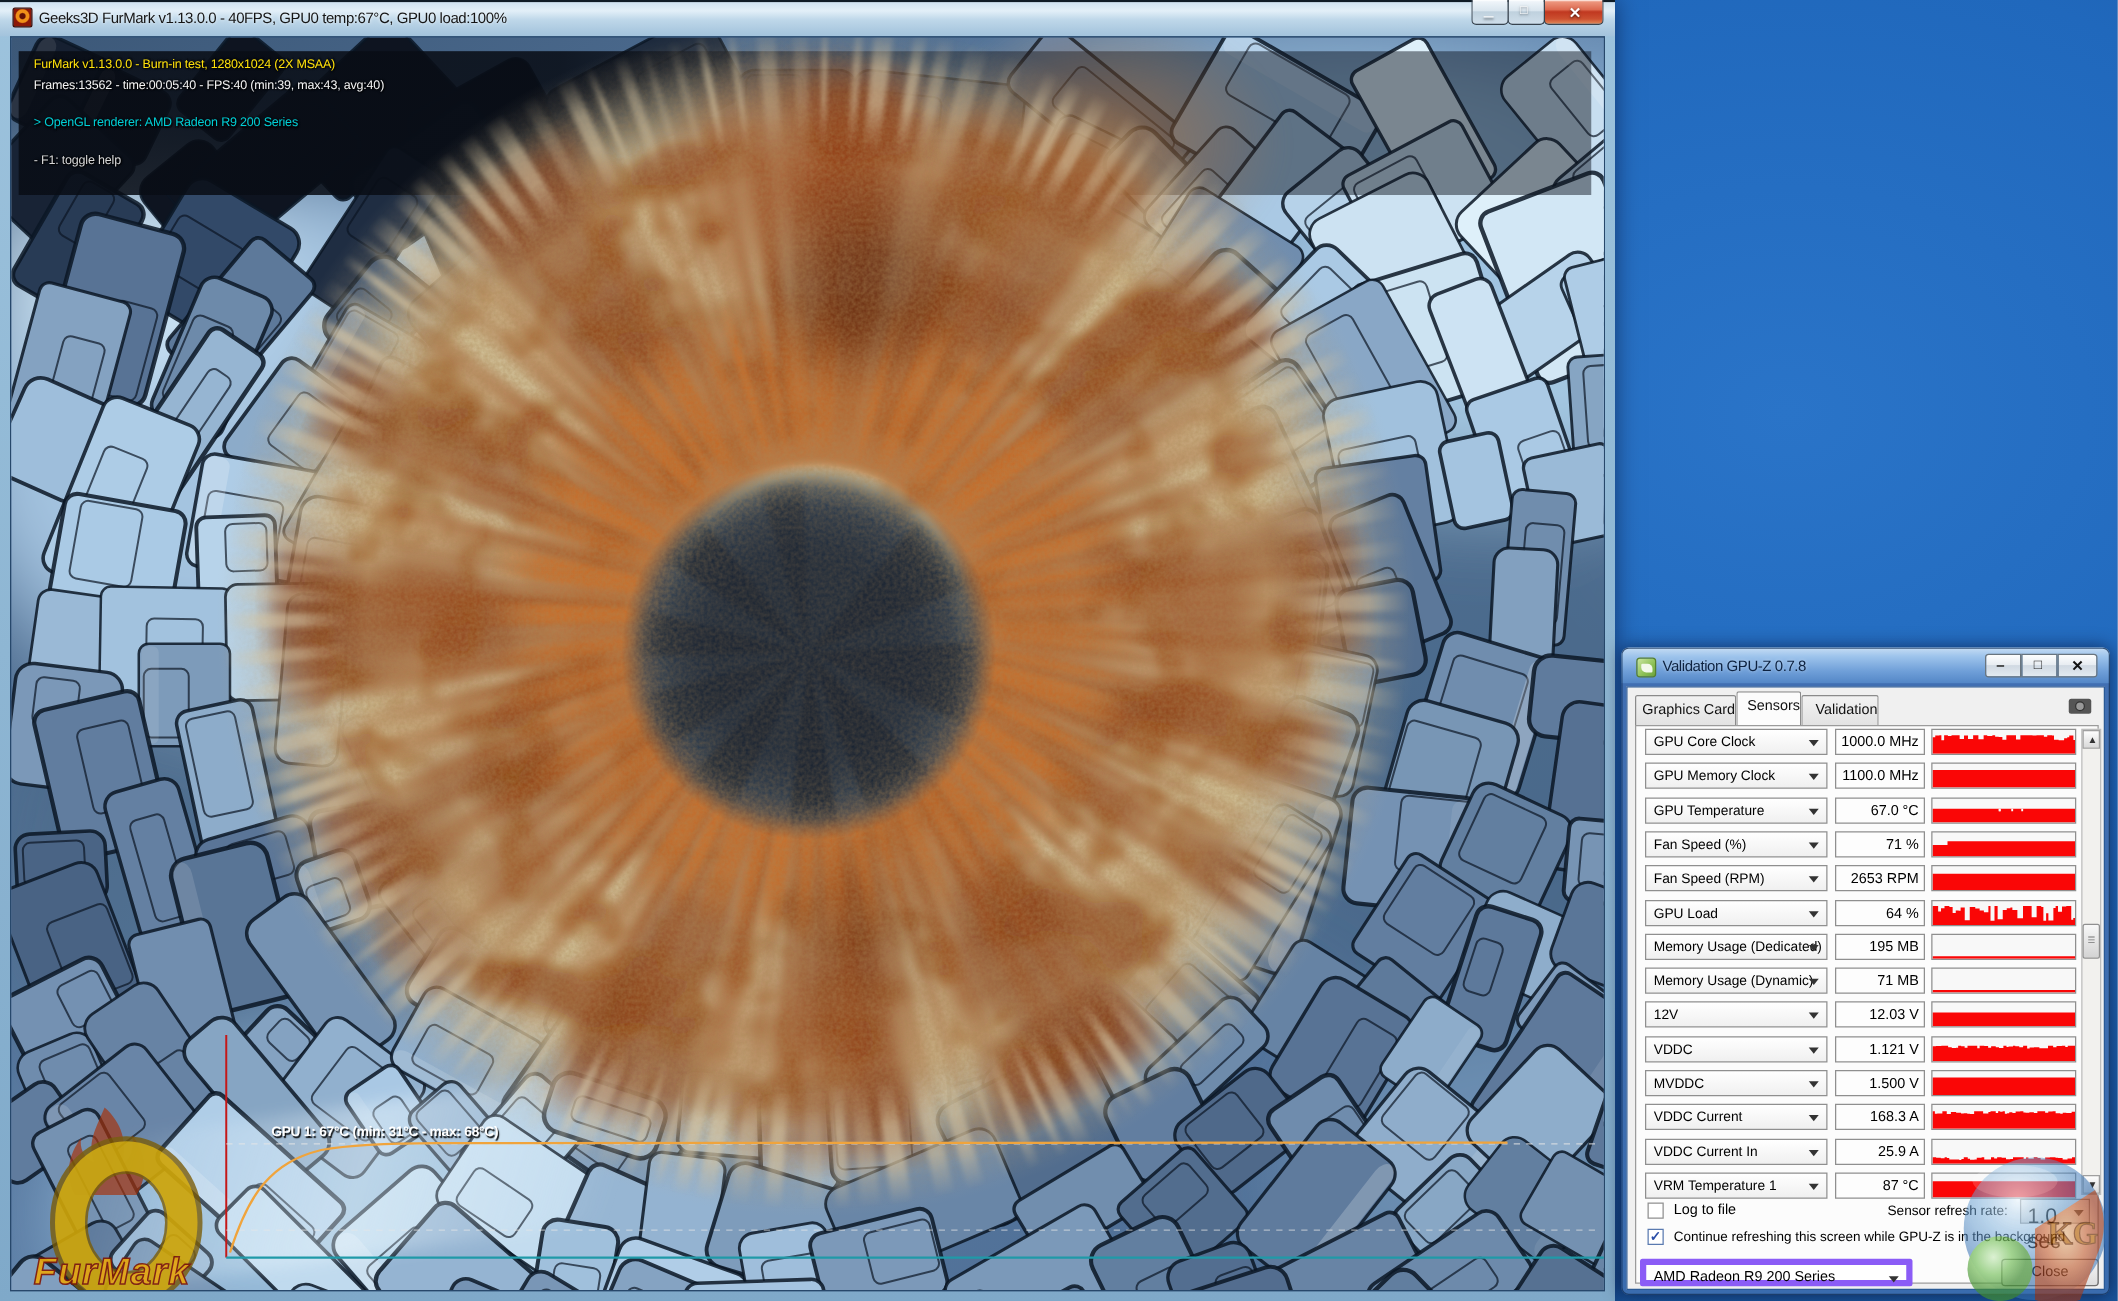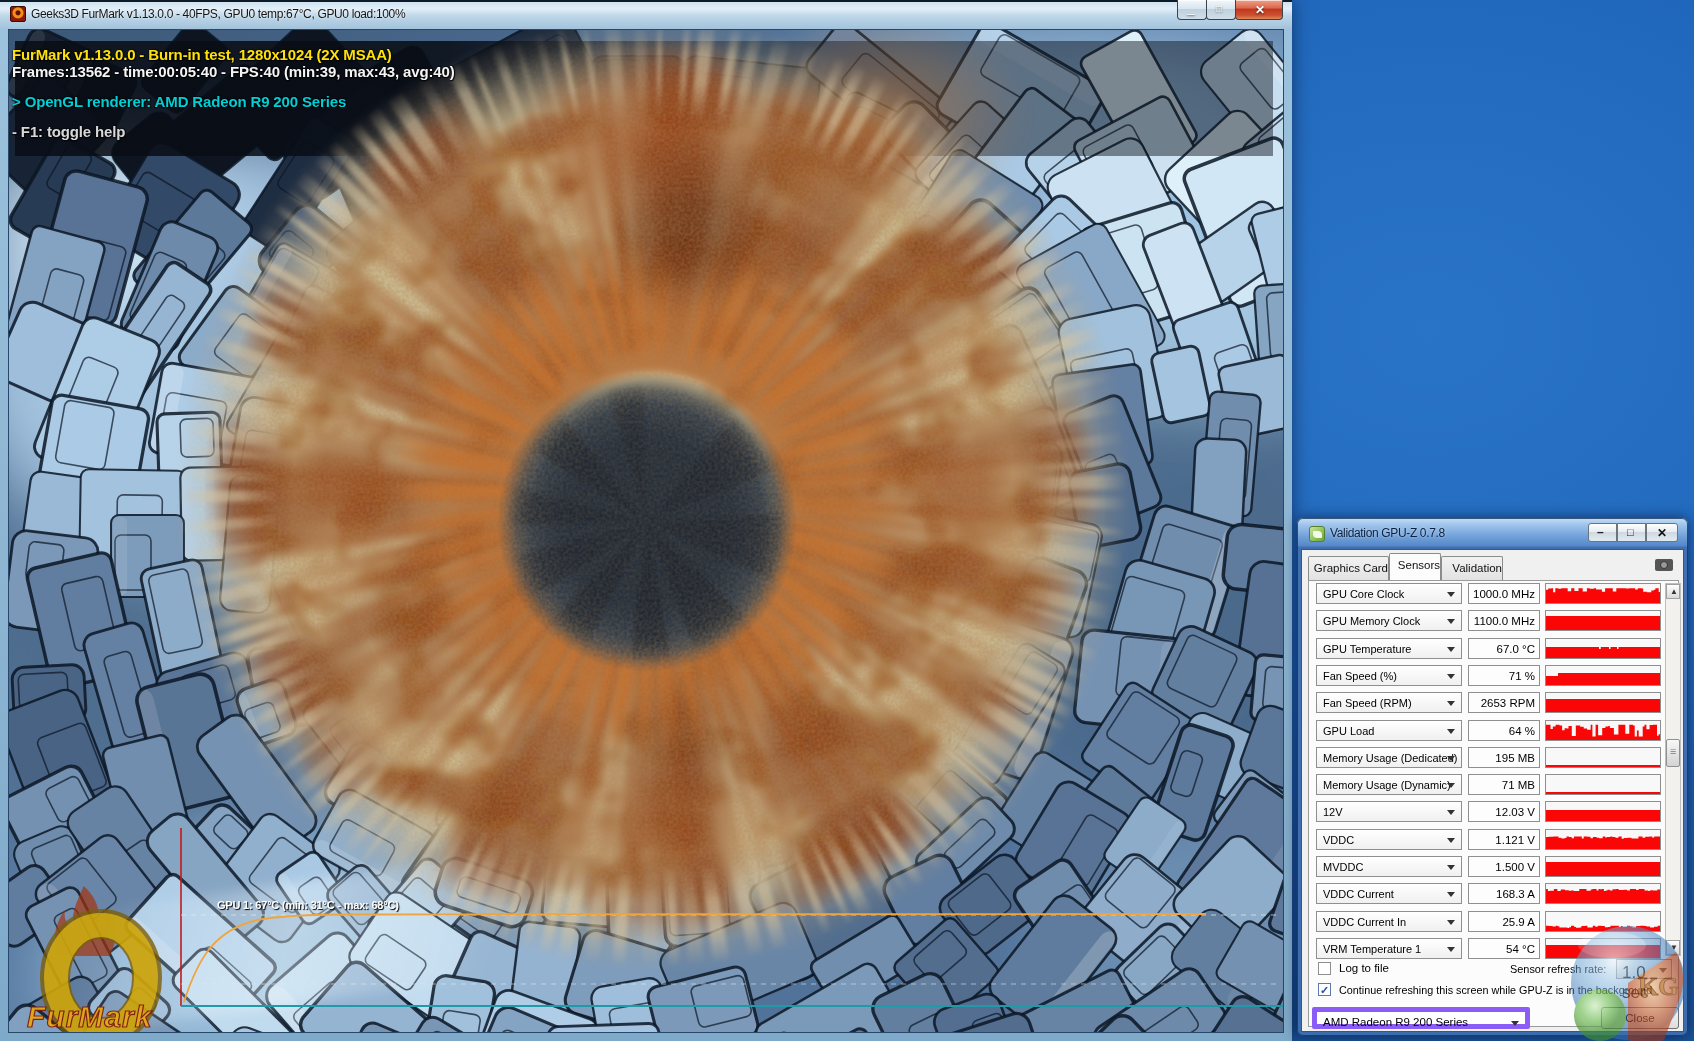--- a/index.html
+++ b/index.html
@@ -8,21 +8,21 @@
 #fm-title{position:absolute;left:31px;top:7px;font-size:12px;letter-spacing:-0.35px;color:#151515;white-space:nowrap;text-shadow:0 0 3px rgba(255,255,255,.9)}
 #fm-icon{position:absolute;left:10px;top:6px;width:16px;height:16px;background:radial-gradient(circle 5px at 50% 42%,#611006 0 2px,#f09018 3px 5px,#8c1808 6px),linear-gradient(180deg,#a82010,#5a0c06);border:1px solid #3a0a06;border-radius:2px}
 .capbtn{position:absolute;top:0;height:20px;border:1px solid #38434e;border-top:none;border-radius:0 0 4px 4px;box-shadow:inset 0 1px 0 rgba(255,255,255,.65)}
 #btn-min{left:1177px;width:30px;background:linear-gradient(180deg,#f2f7fb 0,#d9e5ee 45%,#bfd1de 50%,#cfdeea 100%)}
 #btn-max{left:1206px;width:30px;background:linear-gradient(180deg,#f2f7fb 0,#d9e5ee 45%,#bfd1de 50%,#cfdeea 100%)}
 #btn-close{left:1235px;width:48px;background:linear-gradient(180deg,#f0a088 0,#dd6a50 40%,#c03820 50%,#cc5030 80%,#e08858 100%)}
 .glyph{position:absolute;color:#fff;font-weight:bold;text-shadow:0 1px 2px rgba(0,0,0,.7);font-size:11px}
 #fm-client{position:absolute;left:8px;top:29px;width:1276px;height:1004px;background:#46658c;overflow:hidden;border:1px solid #27486b;box-shadow:inset 0 2px 0 rgba(70,140,200,.55)}
 #donut{position:absolute;left:0;top:0;width:1276px;height:1004px}
 #donut div{position:absolute}
-.ovl{position:absolute;left:3px;font-size:15px;font-weight:bold;white-space:nowrap;text-shadow:1px 1px 1px rgba(0,0,0,.9),-1px 1px 1px rgba(0,0,0,.5),1px -1px 1px rgba(0,0,0,.5);letter-spacing:-0.15px}
+.ovl{position:absolute;left:18px;font-size:10px;font-weight:normal;white-space:nowrap;text-shadow:1px 1px 1px rgba(0,0,0,.9),-1px 1px 1px rgba(0,0,0,.5),1px -1px 1px rgba(0,0,0,.5);letter-spacing:-0.15px}
 #gz{position:absolute;left:1297px;top:518px;width:391px;height:518px;border-radius:6px;background:linear-gradient(180deg,#c6ddf4 0,#9ec4ec 7px,#6f9fd8 19px,#5588c8 28px,#416fb2 29px,#3a6cae);box-shadow:0 0 14px rgba(0,0,30,.55),inset 0 0 0 1px rgba(20,50,90,.8)}
 #gz-tb{position:absolute;left:0;top:0;width:100%;height:31px}
 #gz-title{position:absolute;left:33px;top:8px;font-size:12px;letter-spacing:-0.35px;color:#0d2240;white-space:nowrap;text-shadow:0 0 3px rgba(255,255,255,.5)}
 #gz-icon{position:absolute;left:12px;top:8px;width:16px;height:16px;border-radius:3px;background:linear-gradient(135deg,#cbe6a0,#8cc055 60%,#6da33c);border:1px solid #567f2e}
 #gz-icon:after{content:"";position:absolute;left:3px;top:4px;width:9px;height:7px;background:#f2f8ea;border-radius:1px 4px 1px 4px}
 .gzbtn{position:absolute;top:5px;height:19px;width:29px;background:linear-gradient(180deg,#fdfefe 0,#e8edf2 45%,#d0d9e2 50%,#e2eaf1 100%);border:1px solid #69757f;border-radius:3px}
 #gz-client{position:absolute;left:4px;top:31px;width:383px;height:483px;background:#f0f0f0;border:1px solid #2a5a96}
 .tab{position:absolute;top:6px;height:24px;font-size:11.5px;color:#111;background:linear-gradient(180deg,#f2f2f2,#e2e2e2);border:1px solid #8b8b8b;border-bottom:none;border-radius:2px 2px 0 0;text-align:right;padding-top:5px;white-space:nowrap;overflow:hidden}
 #tab2{background:#fcfcfc;top:3px;height:27px;z-index:3;border-radius:2px 2px 0 0}
 #tabpanel{position:absolute;left:6px;top:30px;width:371px;height:447px;background:#fcfcfc;border:1px solid #9b9b9b}
@@ -1092,21 +1092,21 @@
         </svg>
       </div>
       <div class="sl" style="top:361px">VDDC Current In<span class="arr" style="right:6px;top:8px"></span></div>
       <div class="sv" style="top:361px">25.9 A</div>
       <div class="sg" style="top:361px">
         <svg width="114" height="19" style="position:absolute;left:0;top:0">
           <path d="M0,19 L0.0,13.7 L2.9,13.7 L2.9,14.1 L6.6,14.1 L6.6,14.5 L9.7,14.5 L9.7,13.8 L11.5,13.8 L11.5,14.3 L13.4,14.3 L13.4,15.6 L17.0,15.6 L17.0,15.5 L21.4,15.5 L21.4,15.9 L23.1,15.9 L23.1,15.2 L25.0,15.2 L25.0,13.7 L28.2,13.7 L28.2,14.9 L30.0,14.9 L30.0,15.8 L33.6,15.8 L33.6,15.6 L35.4,15.6 L35.4,14.1 L39.3,14.1 L39.3,13.7 L41.4,13.7 L41.4,15.5 L44.0,15.5 L44.0,15.5 L46.8,15.5 L46.8,13.7 L49.3,13.7 L49.3,14.8 L51.7,14.8 L51.7,13.7 L55.3,13.7 L55.3,14.1 L58.8,14.1 L58.8,15.3 L62.2,15.3 L62.2,15.1 L64.4,15.1 L64.4,13.7 L66.5,13.7 L66.5,13.7 L68.7,13.7 L68.7,13.7 L72.9,13.7 L72.9,15.1 L74.8,15.1 L74.8,13.9 L76.7,13.9 L76.7,15.0 L81.0,15.0 L81.0,13.7 L84.0,13.7 L84.0,14.4 L86.5,14.4 L86.5,15.5 L90.1,15.5 L90.1,13.9 L93.9,13.9 L93.9,13.7 L98.4,13.7 L98.4,14.1 L100.5,14.1 L100.5,14.4 L104.1,14.4 L104.1,15.5 L108.0,15.5 L108.0,14.7 L111.6,14.7 L111.6,13.7 L113.3,13.7 L113.3,13.7 L114.0,13.7 L114,19 Z" fill="#fa0606"></path>
         </svg>
       </div>
       <div class="sl" style="top:388px">VRM Temperature 1<span class="arr" style="right:6px;top:8px"></span></div>
-      <div class="sv" style="top:388px">54 °C</div>
+      <div class="sv" style="top:388px">87 °C</div>
       <div class="sg" style="top:388px">
         <svg width="114" height="19" style="position:absolute;left:0;top:0">
           <rect x="0" y="6" width="114" height="13" fill="#fa0606"></rect>
         </svg>
       </div>
     <div style="position:absolute;left:363px;top:33px;width:16px;height:373px;background:#f2f1ee;border:1px solid #bdbdbd">
         <div style="position:absolute;left:0;top:0;width:14px;height:15px;background:linear-gradient(180deg,#fefefe,#d9d9d9);border:1px solid #a0a0a0">
           <span style="position:absolute;left:3px;top:2px;font-size:8px;color:#333">▲</span>
         </div>
         <div style="position:absolute;left:0;bottom:0;width:14px;height:15px;background:linear-gradient(180deg,#fefefe,#d9d9d9);border:1px solid #a0a0a0">

